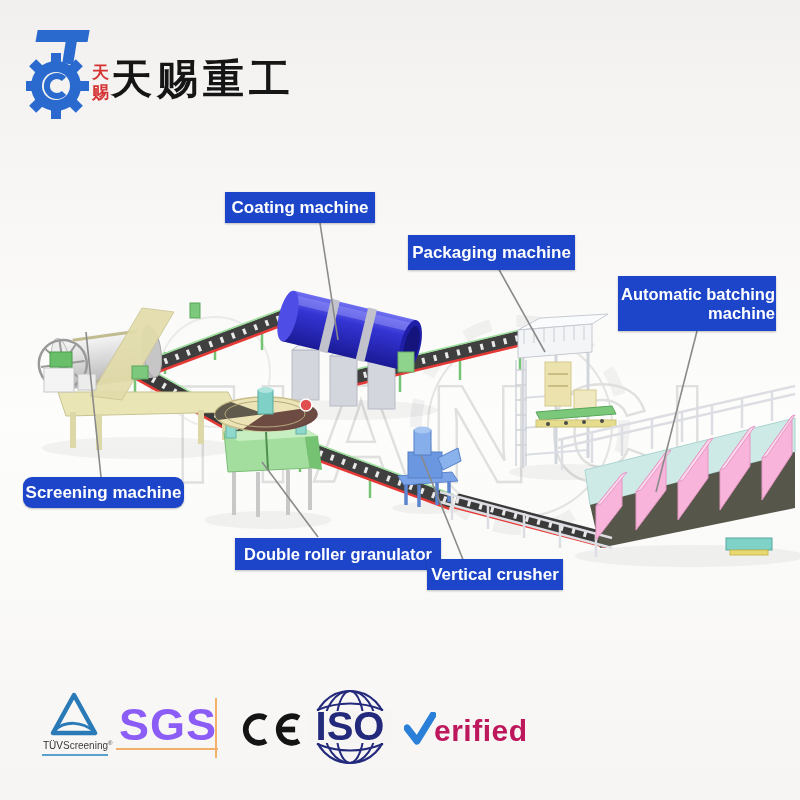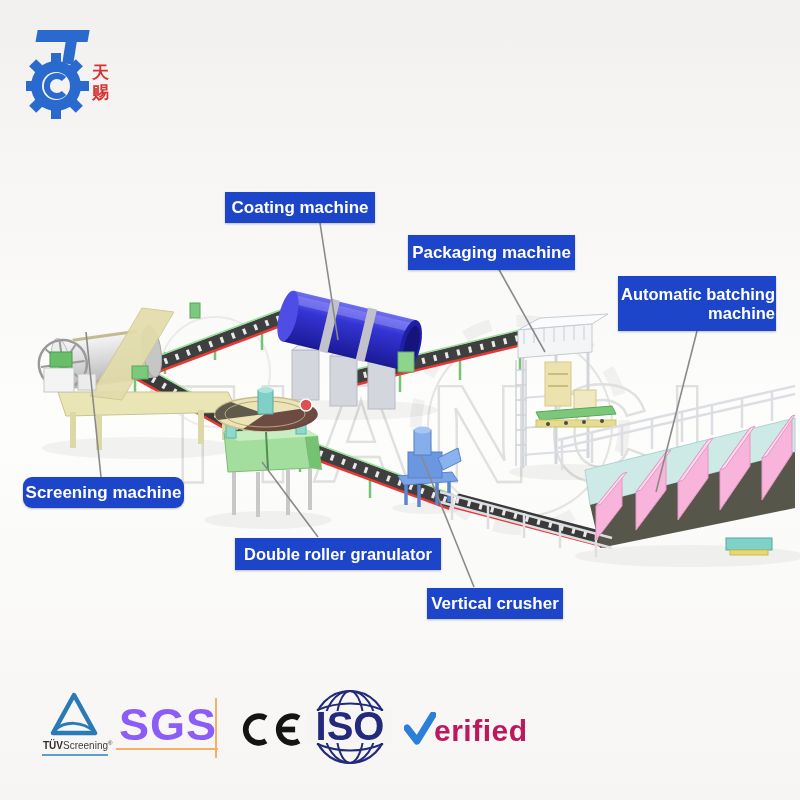--- a/index.html
+++ b/index.html
@@ -14,30 +14,30 @@
     position:absolute;display:flex;align-items:center;justify-content:center;
     background:#1c45c9;color:#fff;font-weight:bold;font-size:17px;
     text-align:right;line-height:1.15;box-sizing:border-box;
     box-shadow:0 1px 2px rgba(0,0,0,0.25);
   }
   #lbl-coating   {left:225px;top:192px;width:150px;height:31px;}
   #lbl-packaging {left:408px;top:235px;width:167px;height:35px;}
   #lbl-batching  {left:618px;top:276px;width:158px;height:55px;font-size:16.5px;padding:2px 1px;}
   #lbl-screening {left:23px; top:477px;width:161px;height:31px;border-radius:9px;}
   #lbl-granulator{left:202px;top:538px;width:206px;height:32px;font-size:16.5px;white-space:nowrap;margin-left:33px;}
-  #lbl-crusher   {left:427px;top:588px;width:136px;height:31px;}
+  #lbl-crusher   {left:427px;top:559px;width:136px;height:31px;}
   
   #logo-cn{left:111px;top:52px;font-size:41px;font-weight:bold;color:#151515;letter-spacing:5px;white-space:nowrap;}
   #logo-en{left:113px;top:96px;font-size:13.5px;font-weight:bold;color:#1a1a1a;letter-spacing:0.4px;white-space:nowrap;}
   .seal-char{left:92px;font-size:17px;font-weight:bold;color:#d63434;line-height:1;}
   
   .cert-text{white-space:nowrap;}
   #tuv-line{left:42px;top:754px;width:66px;height:2px;background:#5aa0cc;}
   #tuv-caption{left:43px;top:740px;font-size:10px;color:#3c3c3c;}
-  #tuv-caption b{font-weight:bold;color:#2e2e2e;}
+  #tuv-caption b{font-weight:normal;color:#2e2e2e;}
   #tuv-caption sup{font-size:6px;}
   #sgs-text{left:119px;top:702px;font-size:45px;font-weight:bold;color:#8b5cf6;letter-spacing:1px;line-height:1;}
   #sgs-hline{left:116px;top:748px;width:102px;height:2px;background:#f2b06a;}
   #sgs-vline{left:215px;top:698px;width:2px;height:60px;background:#f2b06a;}
   #verified-text{left:434px;top:716px;font-size:30px;font-weight:bold;color:#be185d;letter-spacing:0.5px;line-height:1;}
 </style>
 </head>
 <body>
 
 <svg class="abs" style="left:0;top:0;" width="800" height="800" viewBox="0 0 800 800">
@@ -322,20 +322,21 @@
         <rect x="-5" y="-33" width="10" height="10" transform="rotate(315)"></rect>
       </g>
       <rect x="12" y="2" width="52" height="12" transform="skewX(-10)"></rect>
       <rect x="40" y="12" width="11" height="24" transform="rotate(9 44 12)"></rect>
     </g>
     <circle cx="30" cy="58" r="14" fill="#f4f3f1"></circle>
     <path d="M38,51 A10,10 0 1 0 38,65" fill="none" stroke="#2a6ace" stroke-width="6"></path>
   </svg>
   <div class="abs seal-char" style="top:64px;">天</div>
   <div class="abs seal-char" style="top:84px;">赐</div>
+  <div class="abs" id="logo-cn">天赐重工</div>
 </div>
 
 <div class="mlabel" id="lbl-coating">Coating machine</div>
 <div class="mlabel" id="lbl-packaging">Packaging machine</div>
 <div class="mlabel" id="lbl-batching">Automatic batching machine</div>
 <div class="mlabel" id="lbl-screening">Screening machine</div>
 <div class="mlabel" id="lbl-granulator">Double roller granulator</div>
 <div class="mlabel" id="lbl-crusher">Vertical crusher</div>
 
 <div>

